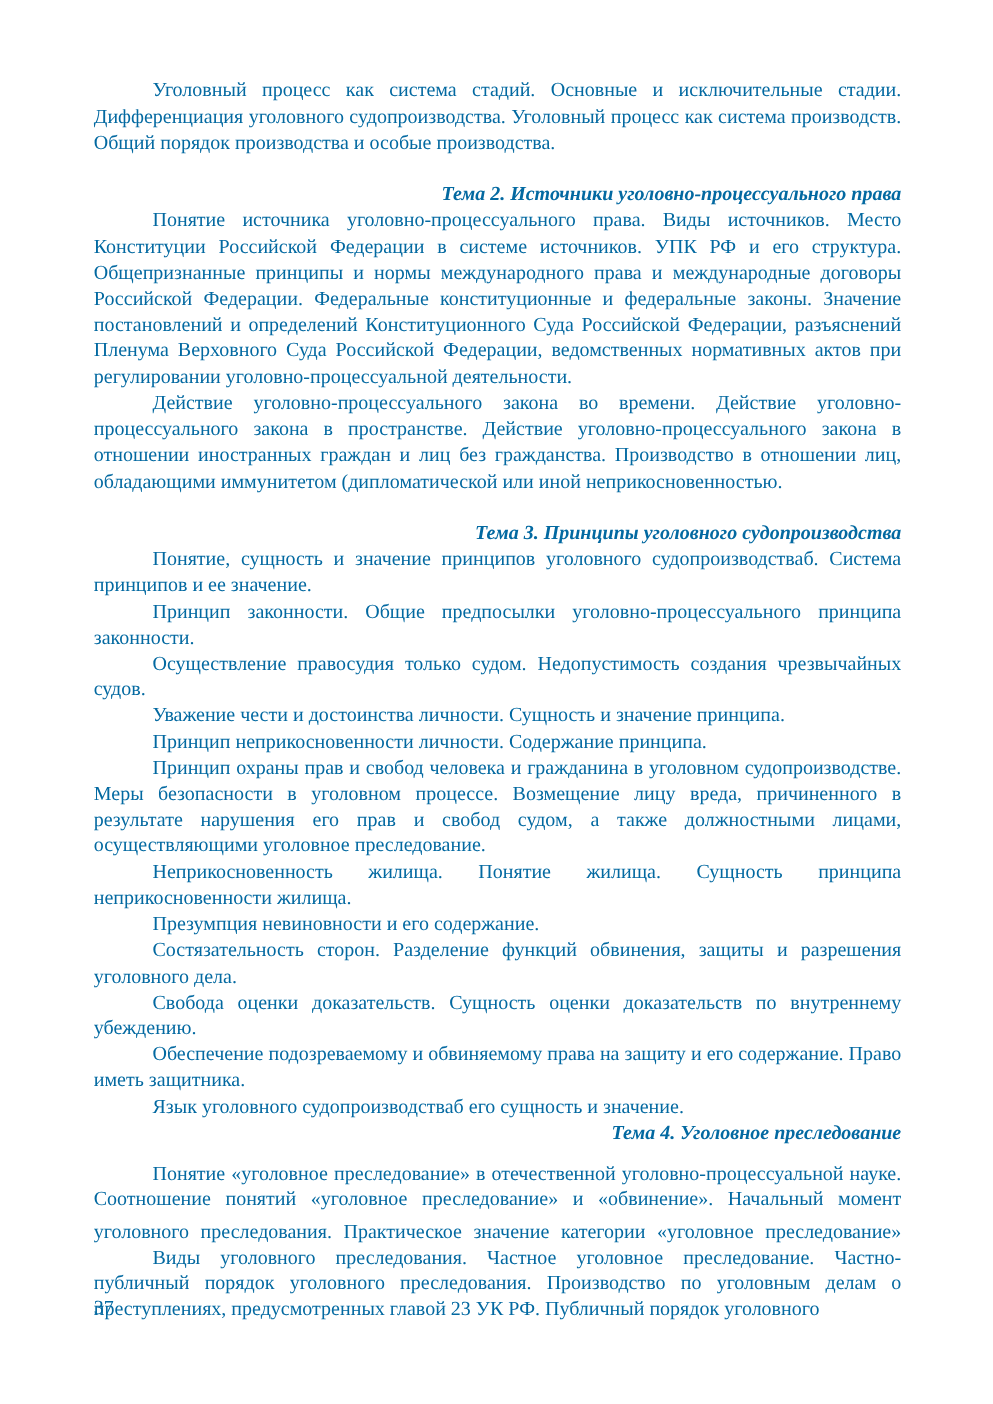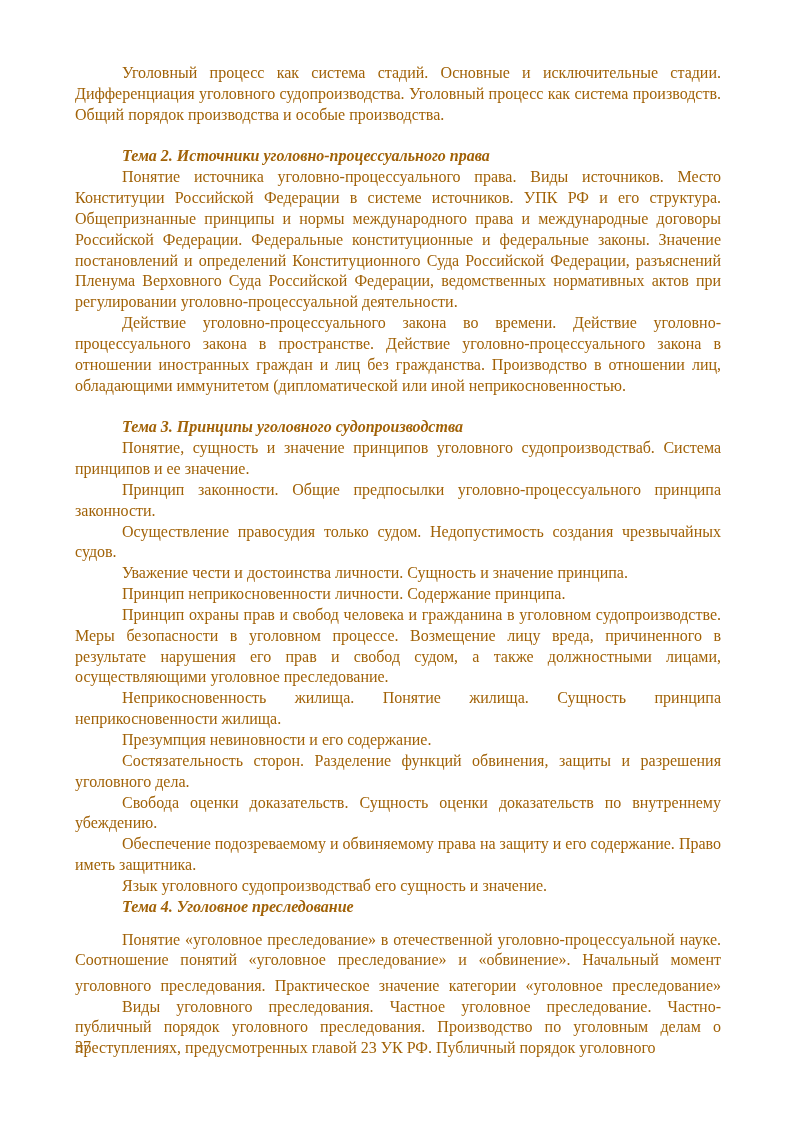--- a/index.html
+++ b/index.html
@@ -3,41 +3,41 @@
 <meta charset="utf-8">
 <style>
   * { margin: 0; padding: 0; box-sizing: border-box; }
   html, body { background: #ffffff; }
   .page {
     position: relative;
     width: 794px;
     height: 1123px;
     background: #ffffff;
     font-family: "Liberation Serif", "DejaVu Serif", serif;
-    color: #a16207;
+    color: #0369a1;
     overflow: hidden;
   }
   .content {
     position: absolute;
     left: 75px;
     top: 63px;
     width: 646px;
   }
   .p {
     font-size: 16px;
     line-height: 20.85px;
     text-align: justify;
     text-indent: 47px;
   }
   h2.h {
     font-size: 16px;
     line-height: 20.85px;
     font-weight: bold;
     font-style: italic;
-    text-align: left;
+    text-align: right;
     text-indent: 47px;
   }
   .spacer { height: 20.85px; }
   
   .p-full { text-align-last: justify; margin-top: 12px; }
   
   .p-cont {
     text-indent: 0;
     margin-top: 4.5px;
     text-align-last: justify;

